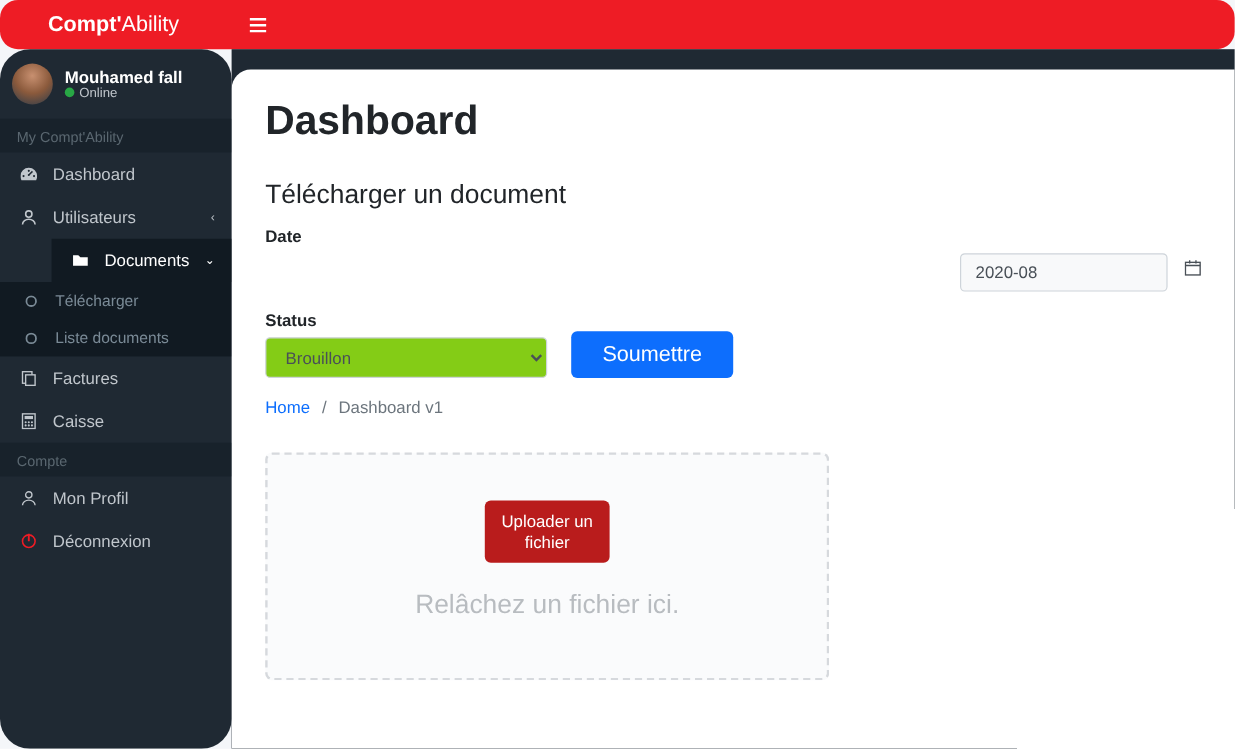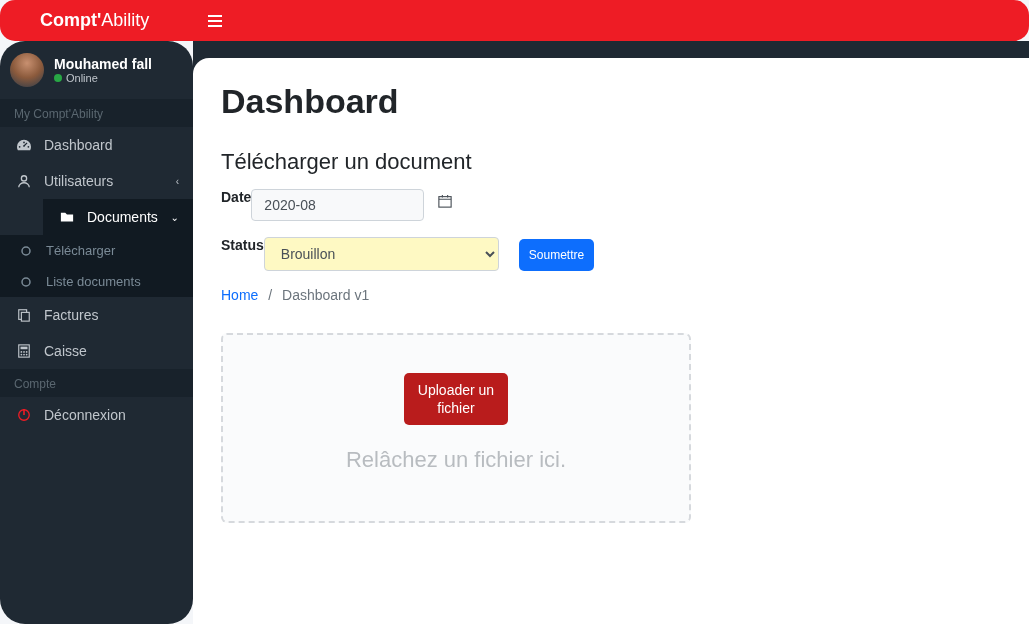--- a/index.html
+++ b/index.html
@@ -138,40 +138,40 @@
   color: #212529;
   margin-bottom: 28px;
 }
 .section-title {
   font-size: 22px;
   font-weight: 500;
   color: #212529;
   margin-bottom: 14px;
 }
 .form-row { display: flex; align-items: flex-end; gap: 20px; margin-bottom: 16px; }
-.form-group { display: flex; }
+.form-group { display: flex; flex-direction: column; }
 .form-label { font-size: 14px; font-weight: 600; color: #212529; margin-bottom: 6px; }
 .form-control {
   border: 1px solid #ced4da;
   border-radius: 4px;
   padding: 7px 12px;
   font-size: 14px;
-  background: #fef9c3;
+  background: #84cc16;
   color: #495057;
 }
 .date-input { width: 173px; background: #f8f9fa; }
 .cal-icon { font-size: 14px; color: #495057; padding-bottom: 8px; }
 .status-select { width: 235px; }
 .btn-primary {
   background: #0d6efd;
   color: #fff;
   border: none;
   border-radius: 5px;
-  padding: 9px 10px;
-  font-size: 12px;
+  padding: 9px 26px;
+  font-size: 18px;
   cursor: pointer;
   text-align: right;
 }
 .breadcrumb {
   font-size: 14px;
   margin: 12px 0 30px;
 }
 .breadcrumb a { color: #0d6efd; text-decoration: none; }
 .breadcrumb .sep { color: #6c757d; margin: 0 6px; }
 .breadcrumb .current { color: #6c757d; }
@@ -303,20 +303,29 @@
             <circle cx="5" cy="12" r="1" fill="#c0c6cc"></circle>
             <circle cx="8" cy="12" r="1" fill="#c0c6cc"></circle>
             <circle cx="11" cy="12" r="1" fill="#c0c6cc"></circle>
           </svg>
       </span>
       <span>Caisse</span>
     </div>
 
     <div class="nav-header">Compte</div>
 
+    <div class="nav-item">
+      <span class="icon">
+        <svg width="14" height="14" viewBox="0 0 16 16">
+            <circle cx="8" cy="5" r="3" fill="none" stroke="#c0c6cc" stroke-width="1.3"></circle>
+            <path d="M2 15c0-3 3-5 6-5s6 2 6 5" fill="none" stroke="#c0c6cc" stroke-width="1.3"></path>
+          </svg>
+      </span>
+      <span>Mon Profil</span>
+    </div>
 
     <div class="nav-item logout">
       <span class="icon">
         <svg width="14" height="14" viewBox="0 0 16 16">
             <circle cx="8" cy="8" r="6" fill="none" stroke="#ee1c25" stroke-width="1.5"></circle>
             <line x1="8" y1="1" x2="8" y2="8" stroke="#ee1c25" stroke-width="1.8"></line>
           </svg>
       </span>
       <span>Déconnexion</span>
     </div>

